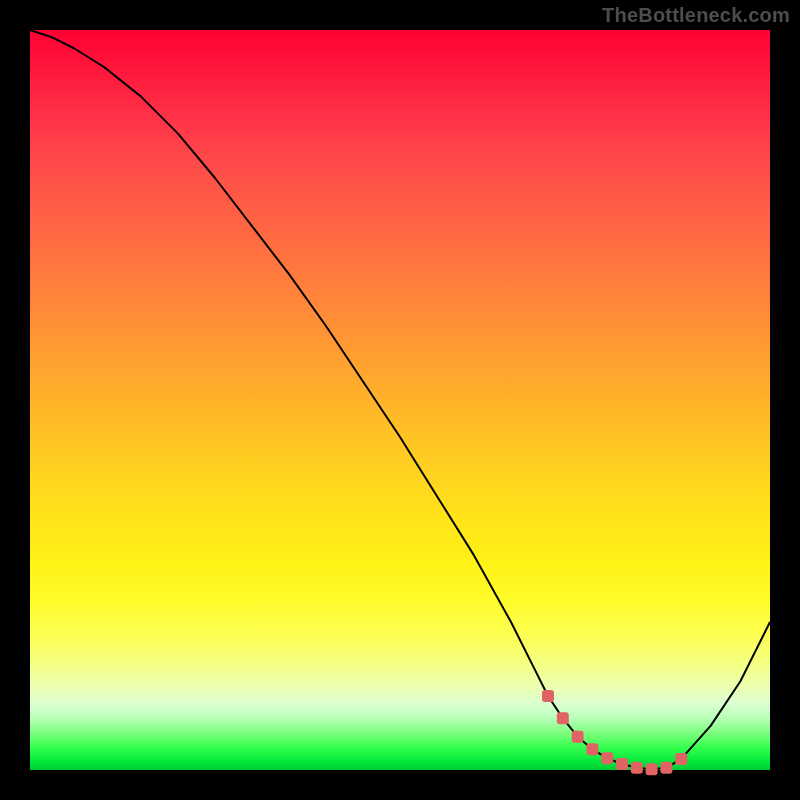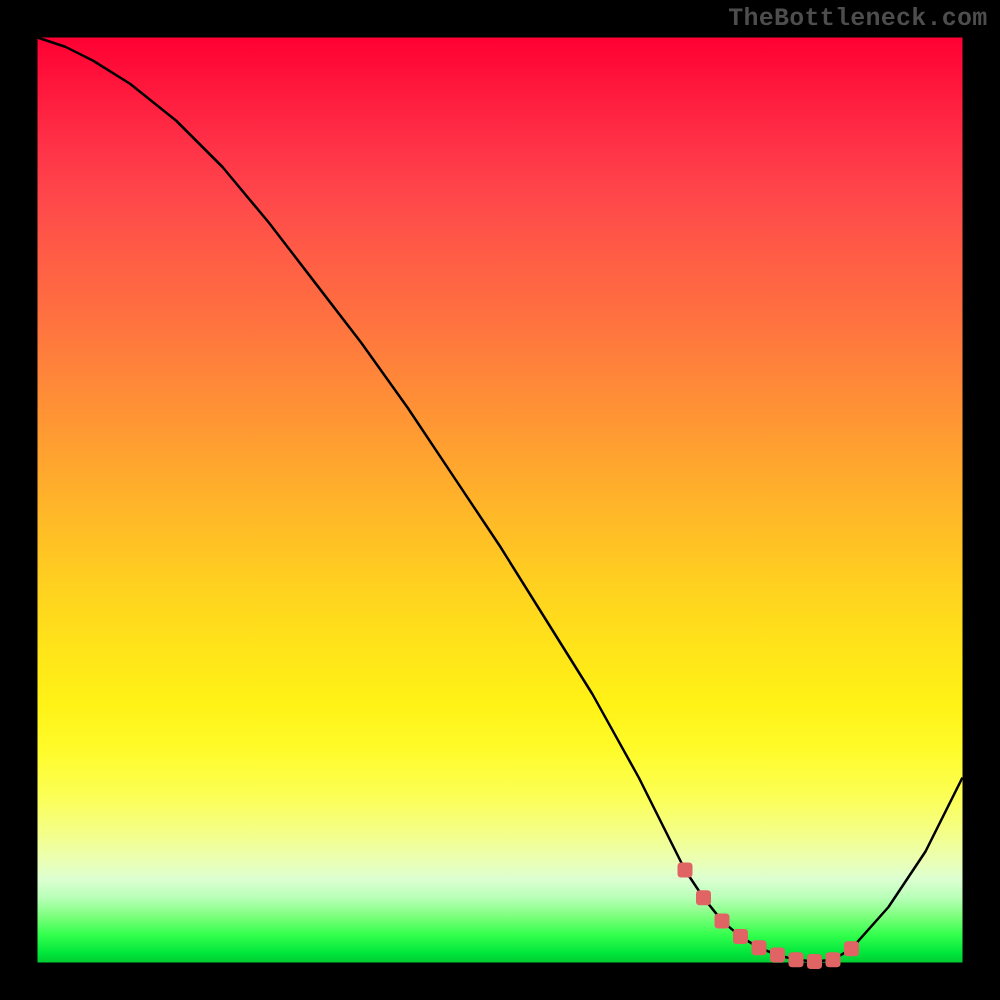--- a/index.html
+++ b/index.html
@@ -9,21 +9,20 @@
     height: 800px;
     background: #000;
     overflow: hidden;
     font-family: Arial, Helvetica, sans-serif;
   }
   .stage {
     position: relative;
     width: 800px;
     height: 800px;
     background: #000;
-    font-family: Liberation Mono, monospace;
   }
   .watermark {
     position: absolute;
     top: 4px;
     right: 10px;
     font-size: 20px;
     font-weight: 600;
     color: #4d4d4d;
     letter-spacing: 0.2px;
     z-index: 10;

